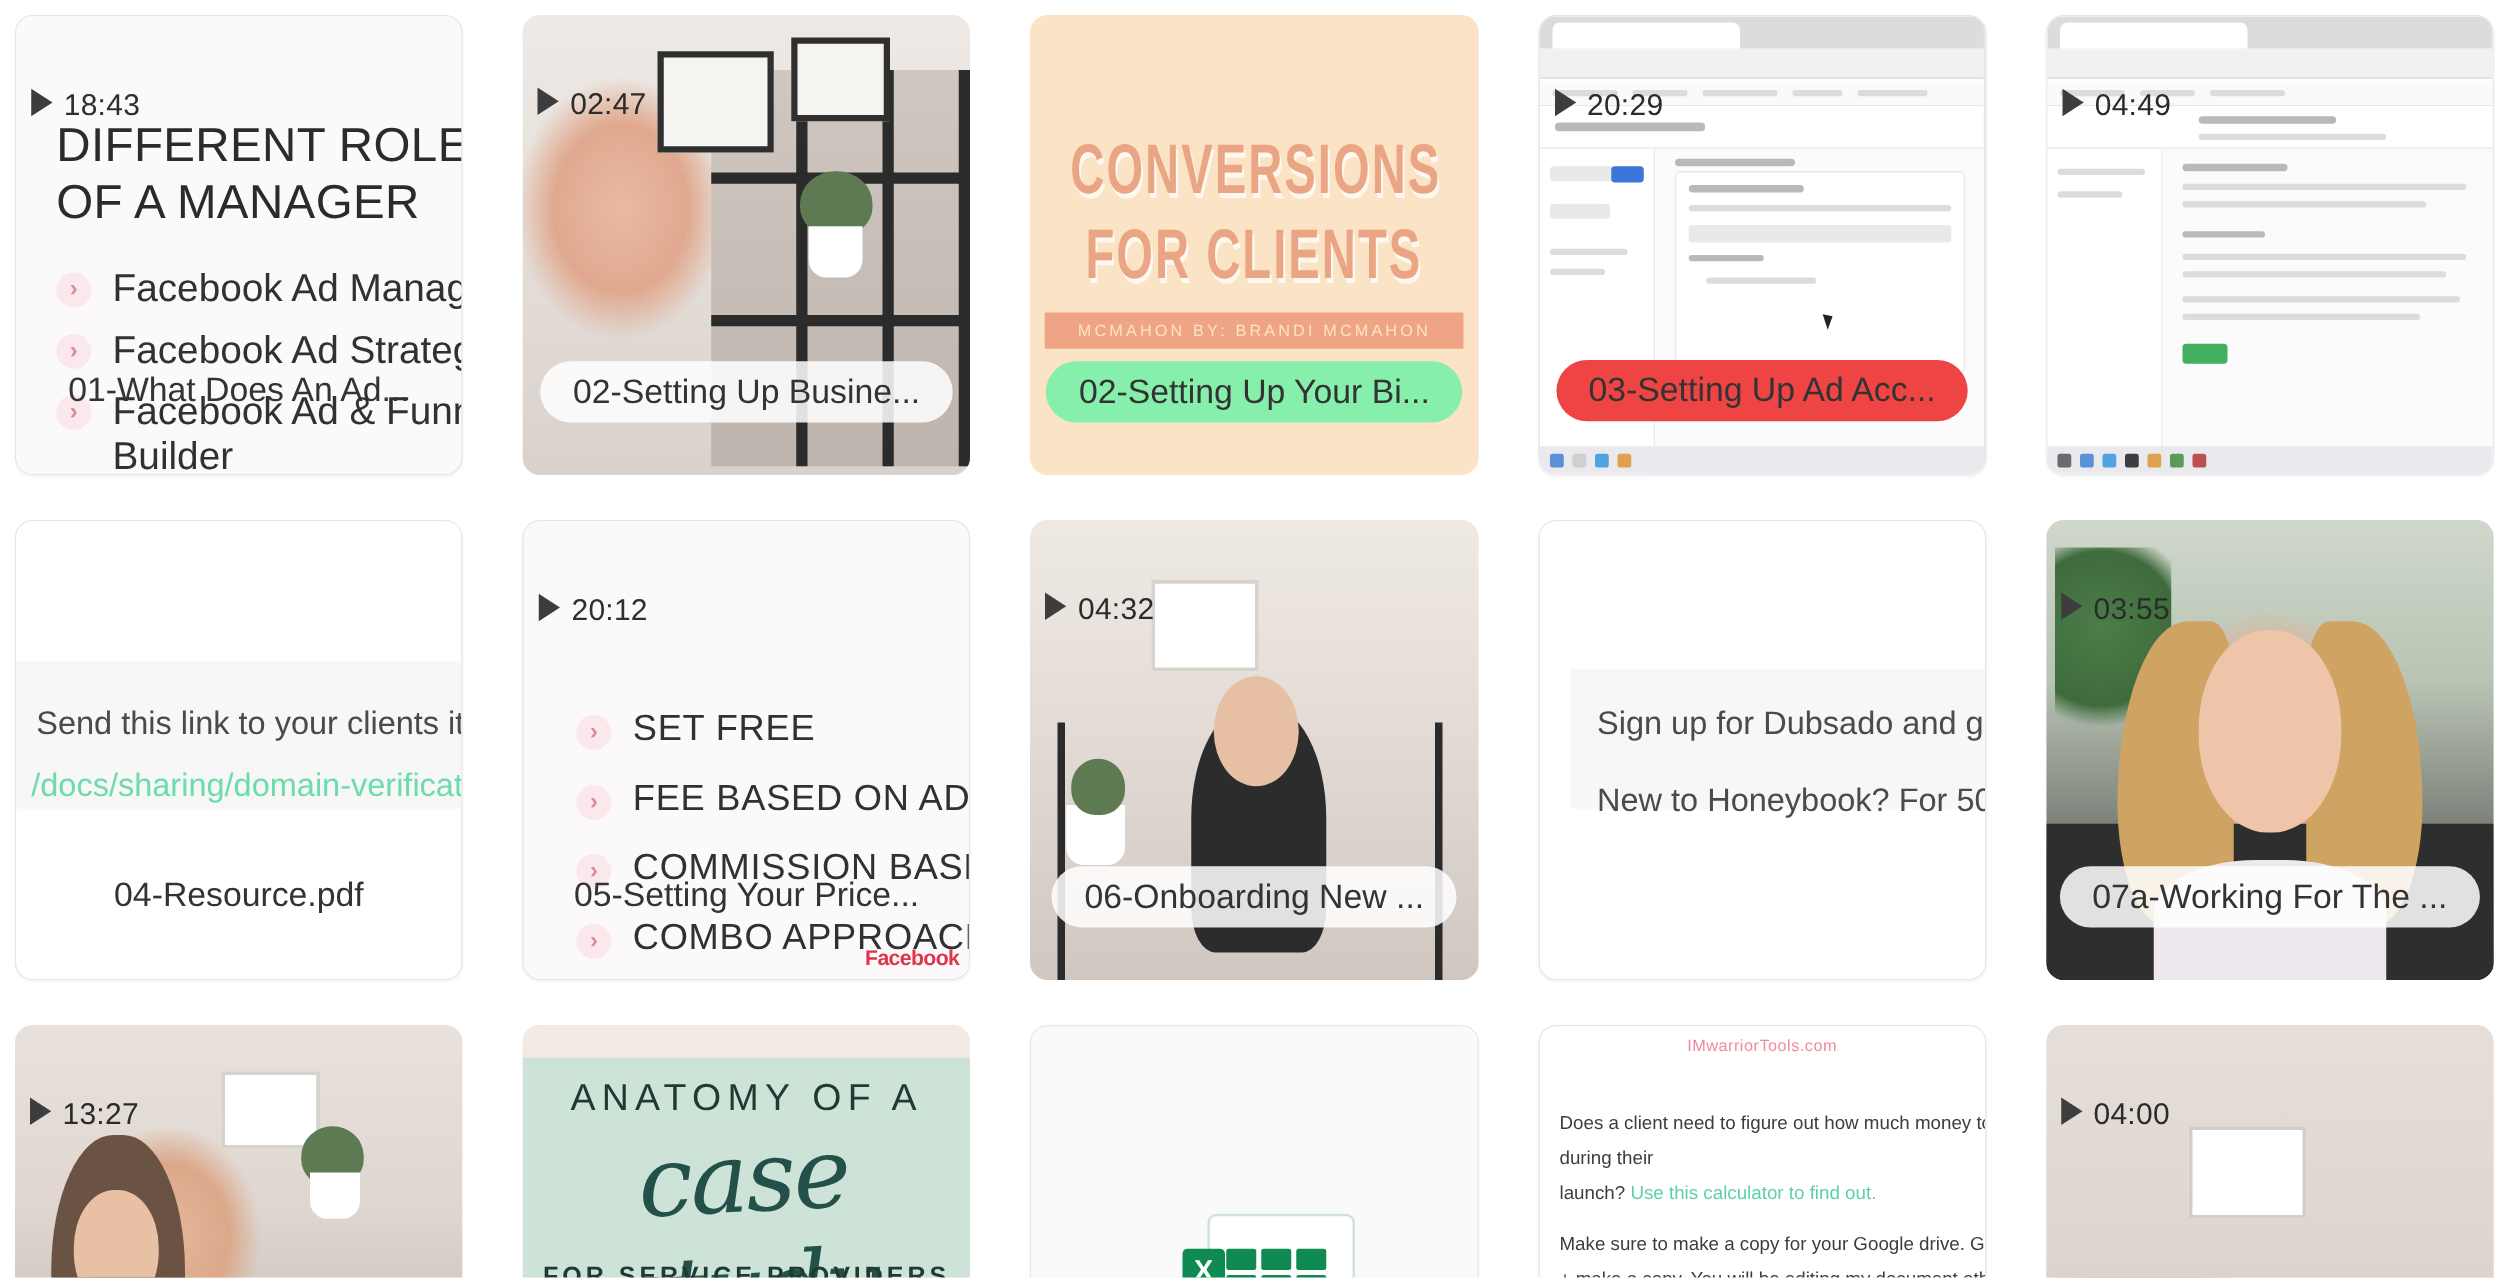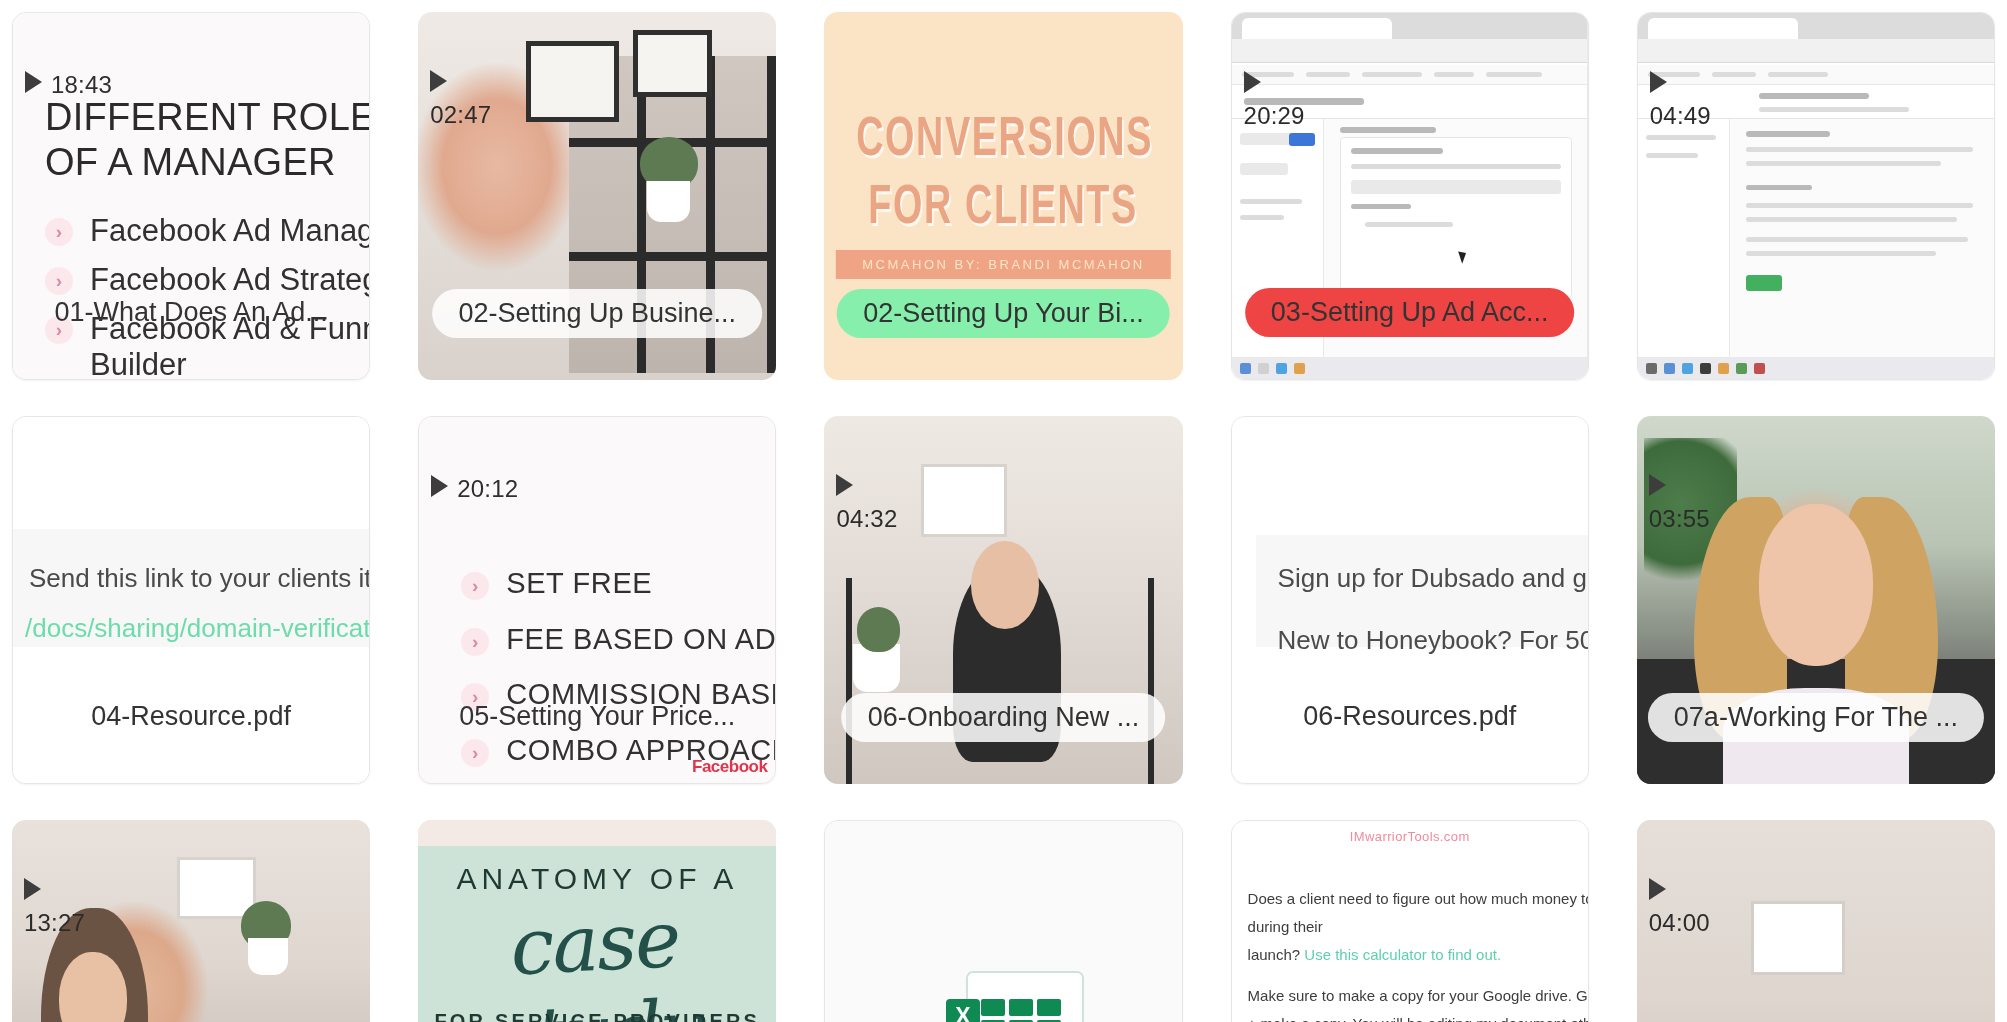--- a/index.html
+++ b/index.html
@@ -46,21 +46,21 @@
     color: #2f2f2f;
     letter-spacing: .2px;
     margin-top: 48px;
   }
   .badge .tri {
     width: 0; height: 0;
     border-left: 17px solid #3d3d3d;
     border-top: 11px solid transparent;
     border-bottom: 11px solid transparent;
   }
-  .badge.onmedia { color: #2b2b2b; flex-direction: column; }
+  .badge.onmedia { color: #2b2b2b; }
   
   .label {
     position: absolute;
     left: 50%; transform: translateX(-50%);
     bottom: 42px;
     z-index: 6;
     font-size: 27px;
     color: #333;
     white-space: nowrap;
     padding: 9px 26px;
@@ -437,21 +437,20 @@
     </div>
     <div class="label pill">06-Onboarding New ...</div>
   </div>
 
   <div class="card bordered">
     <div class="thumb resdoc">
       <div class="band"></div>
       <div class="rd-l1">Sign up for Dubsado and get 20%</div>
       <div class="rd-l2">New to Honeybook? For 50% off th</div>
     </div>
-    <div class="label plain">06-Resources.pdf</div>
   </div>
 
   <div class="card full">
     <div class="thumb photo p-blonde">
       <div class="greenplant"></div>
       <div class="chair"></div>
       <div class="hairL"></div>
       <div class="hairR"></div>
       <div style="position:absolute;left:34%;top:24%;width:32%;height:44%;border-radius:48%;background:#eec5a8"></div>
       <div style="position:absolute;left:24%;bottom:0;width:52%;height:26%;background:#efe8ee;border-radius:44% 44% 0 0"></div>

